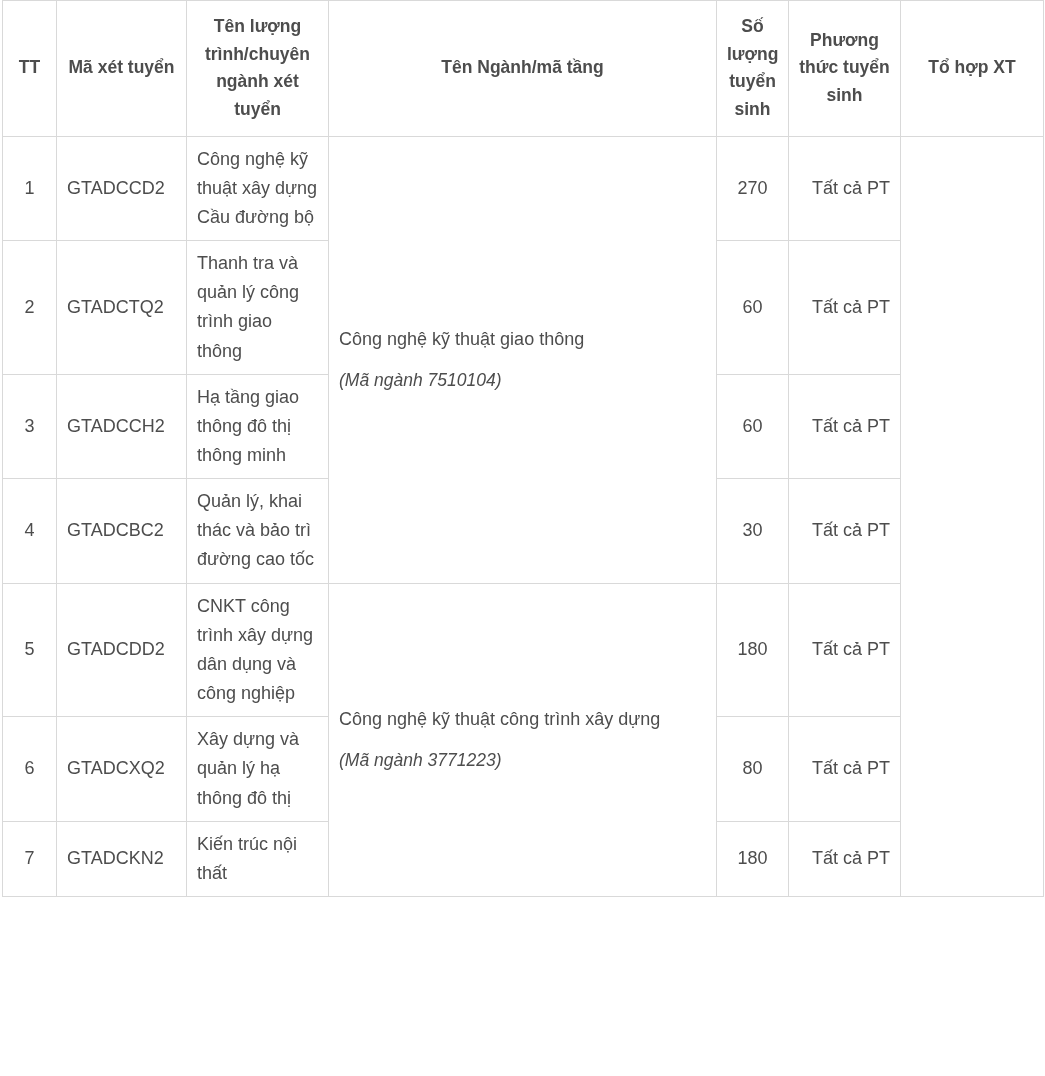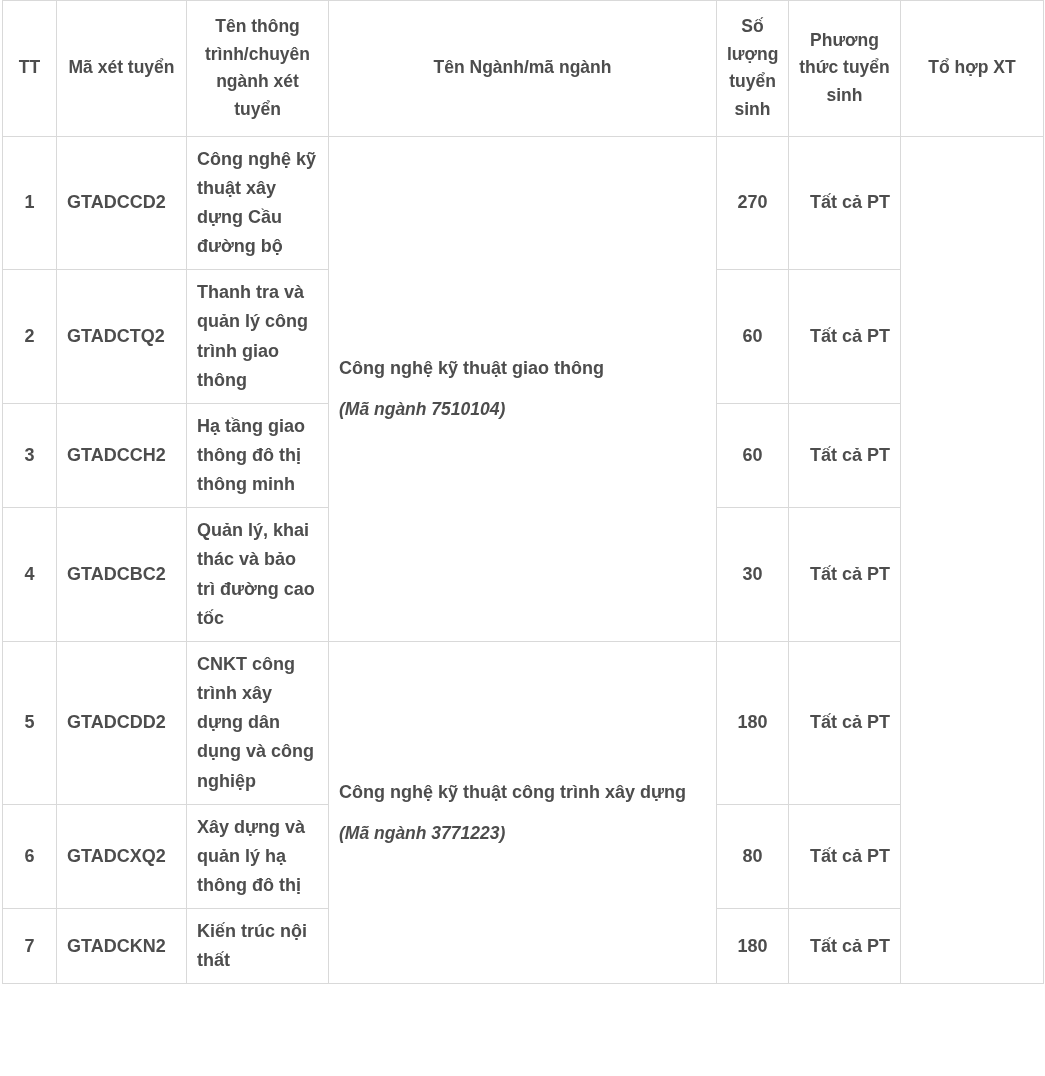--- a/index.html
+++ b/index.html
@@ -26,21 +26,20 @@
     table-layout: fixed;
   }
   table.admission th,
   table.admission td {
     border: 1px solid #d9d9d9;
     vertical-align: middle;
     padding: 8px 10px;
     font-size: 18px;
     line-height: 1.62;
     color: #4d4d4d;
-    font-weight: bold;
   }
   table.admission th {
     font-weight: bold;
     text-align: center;
     font-size: 17.5px;
     line-height: 1.58;
     padding-top: 12px;
     padding-bottom: 12px;
   }
   
@@ -108,24 +107,24 @@
 
     <thead>
       <tr>
         <th>
           <span class="th-wrap">TT</span>
         </th>
         <th>
           <span class="th-wrap">Mã xét tuyển</span>
         </th>
         <th>
-          <span class="th-wrap">Tên thông trình/chuyên ngành xét tuyển</span>
-        </th>
-        <th>
-          <span class="th-wrap">Tên Ngành/mã ngành</span>
+          <span class="th-wrap">Tên lượng trình/chuyên ngành xét tuyển</span>
+        </th>
+        <th>
+          <span class="th-wrap">Tên Ngành/mã tầng</span>
         </th>
         <th>
           <span class="th-wrap">Số lượng tuyển sinh</span>
         </th>
         <th>
           <span class="th-wrap">Phương thức tuyển sinh</span>
         </th>
         <th>
           <span class="th-wrap">Tổ hợp XT</span>
         </th>

